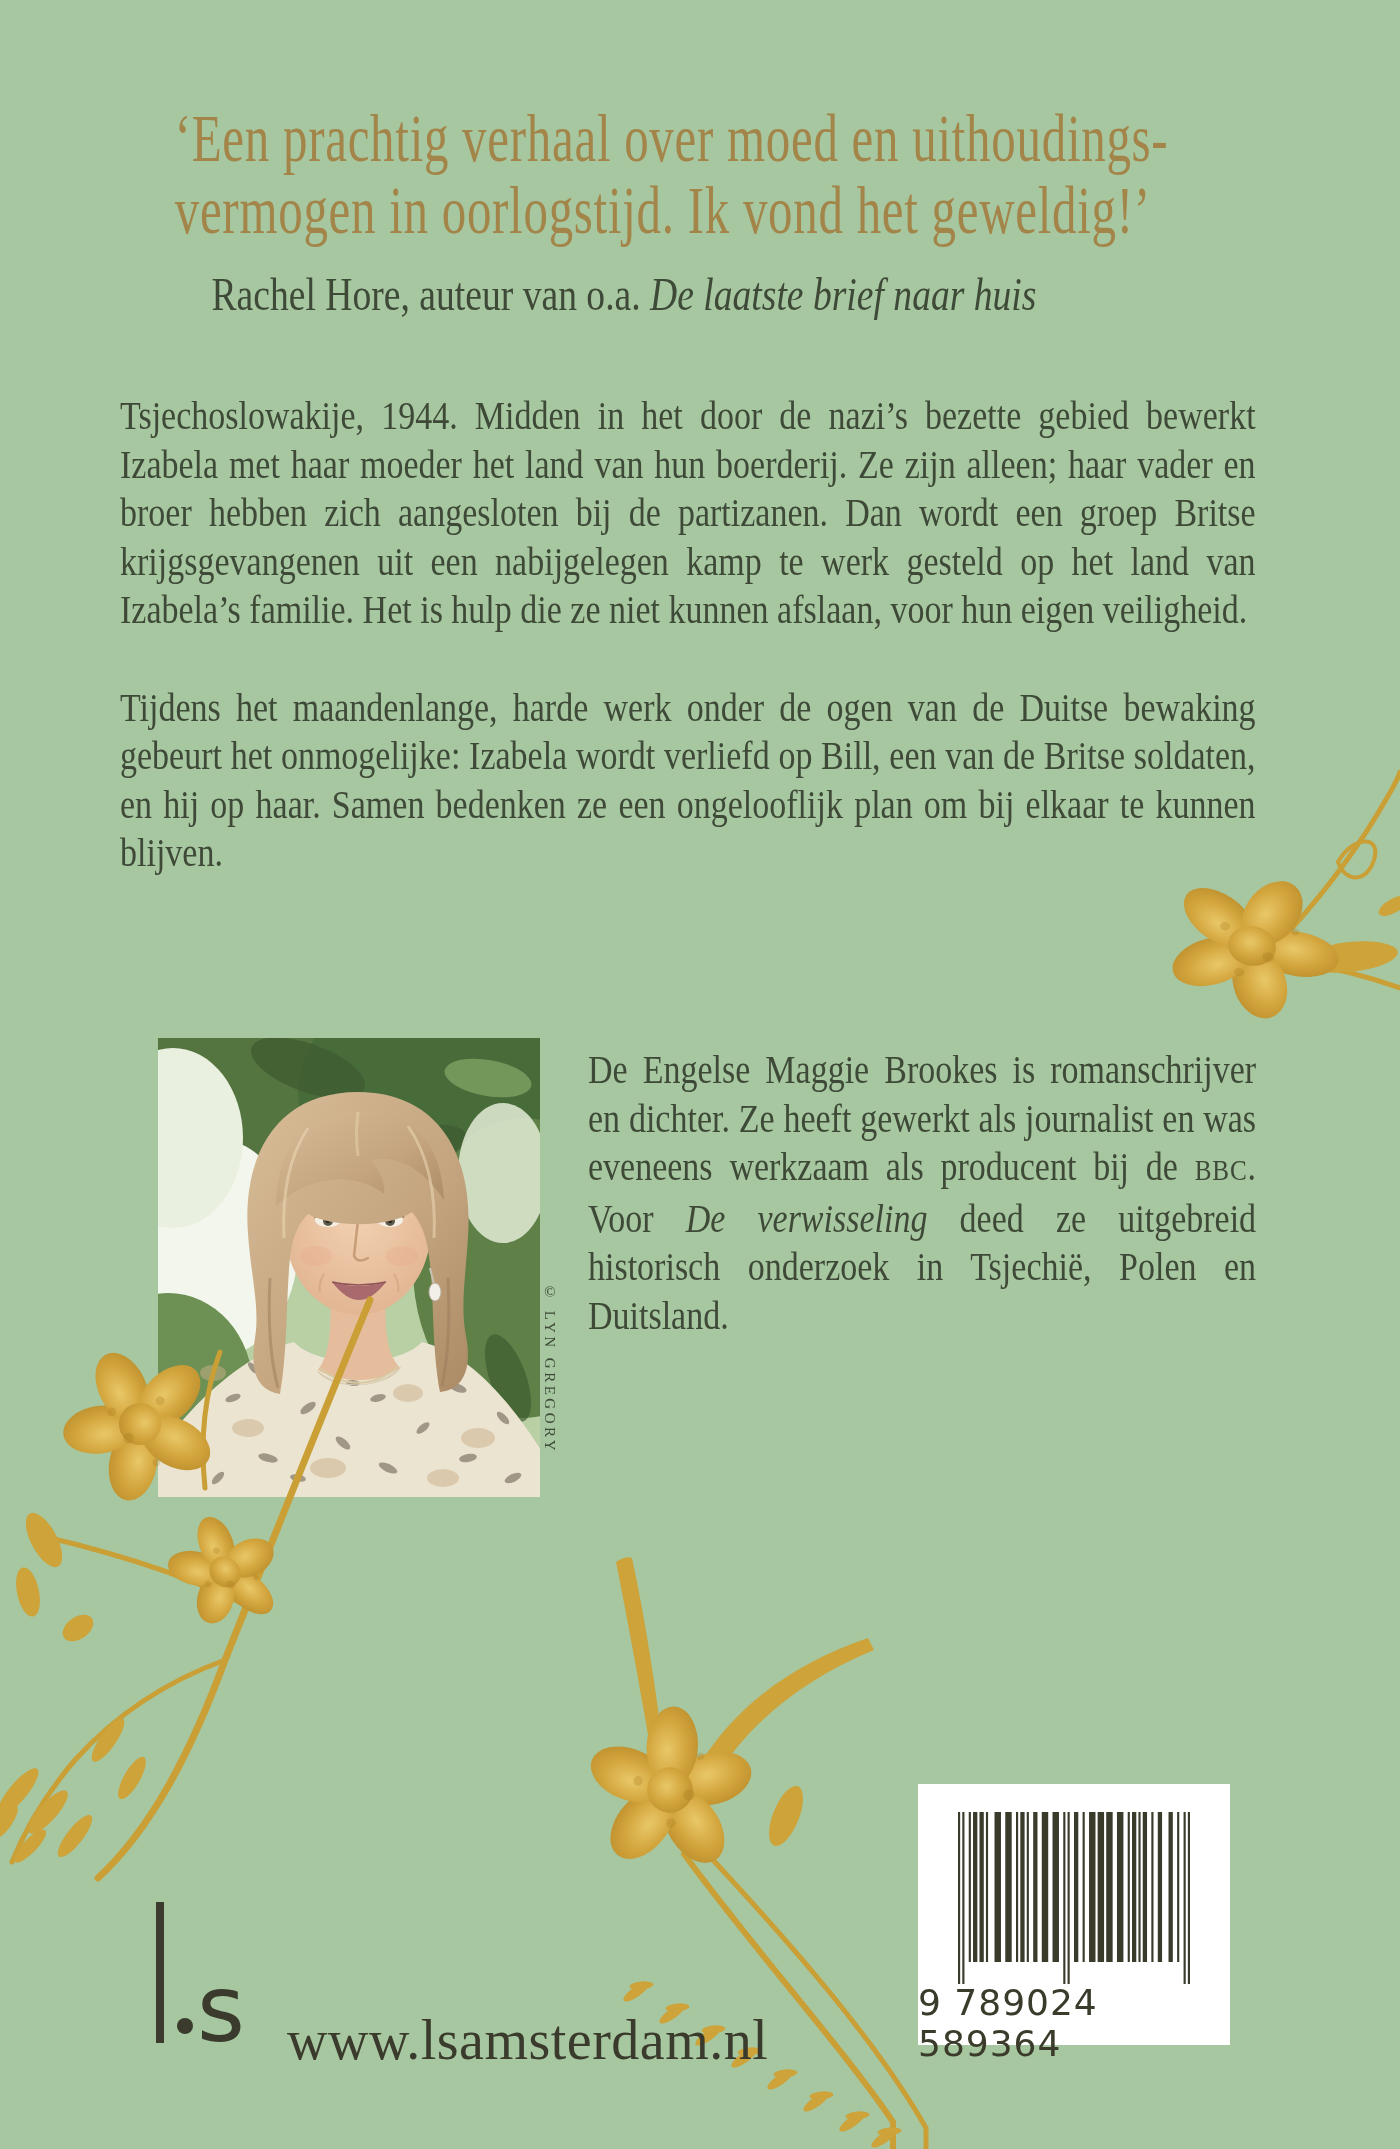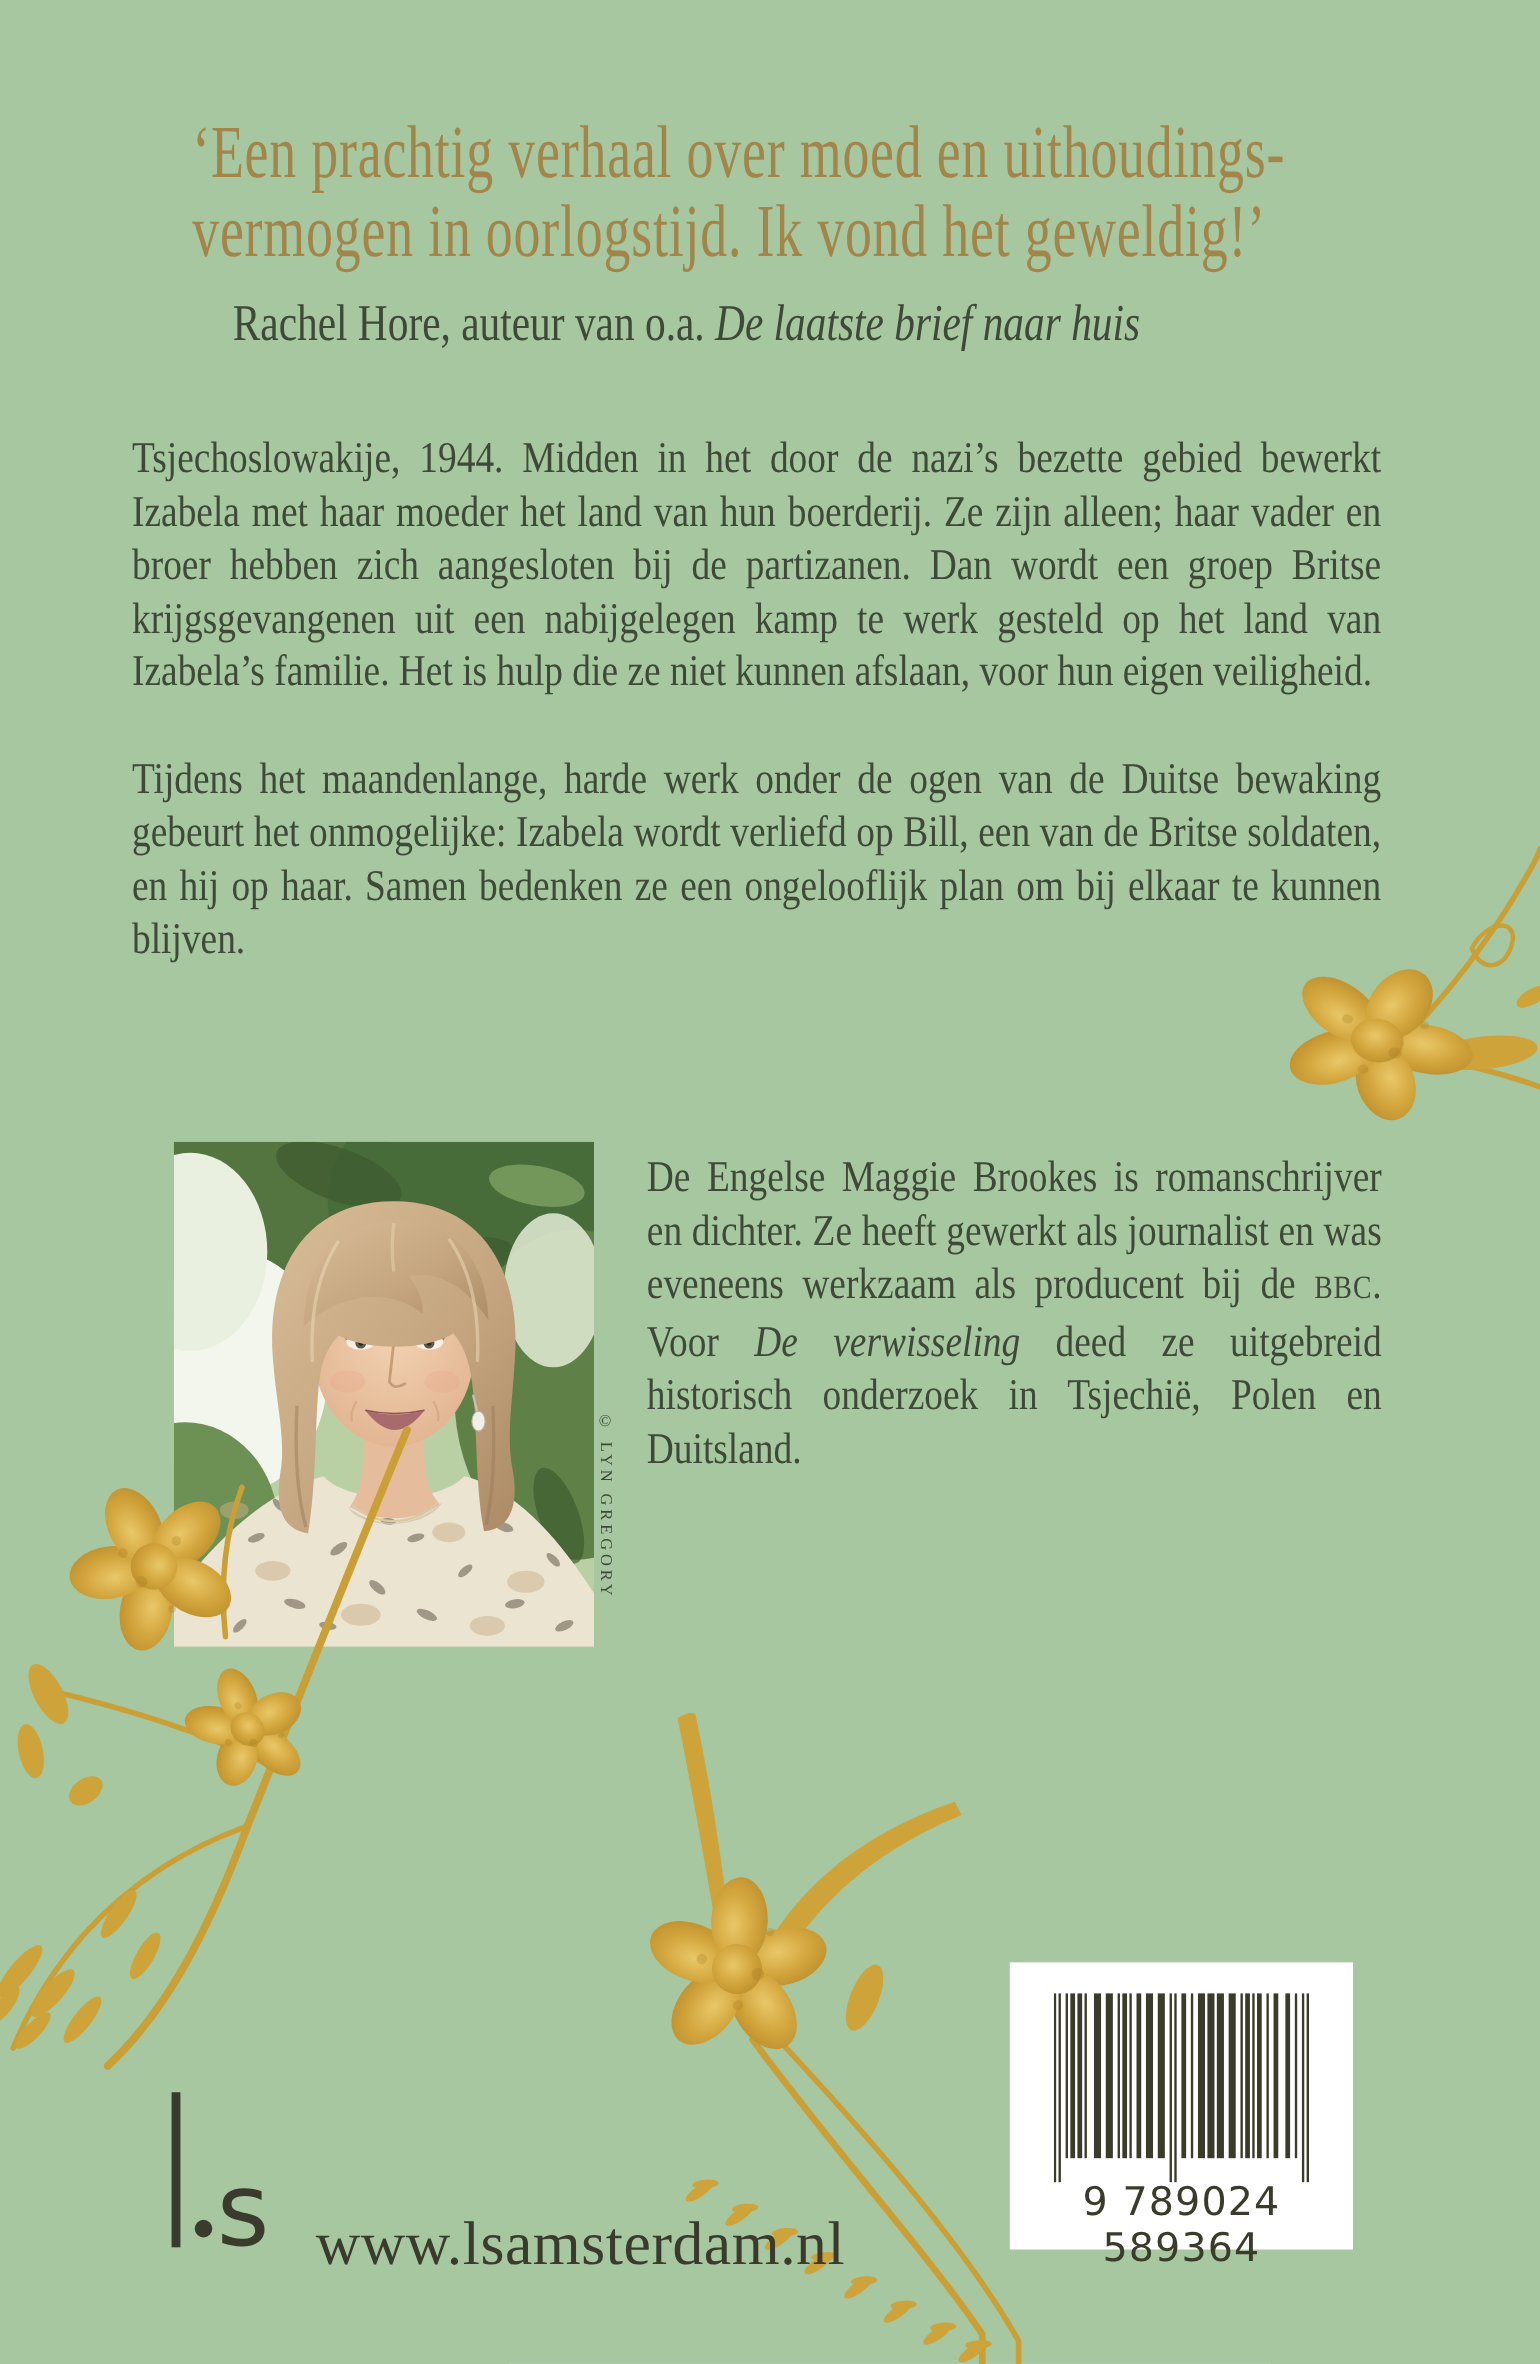--- a/index.html
+++ b/index.html
@@ -63,21 +63,21 @@
   }
   .website {
     position:absolute; left:287px; top:2012px; z-index:3;
     font-size:56px; line-height:1; letter-spacing:.5px; color:var(--logo_dark,#3a3b2c);
   }
 
   
   .barcode { position:absolute; left:918px; top:1784px; width:312px; height:261px; background:var(--barcode_bg,#ffffff); z-index:4; }
   .barcode svg { position:absolute; left:40px; top:28px; width:232px; height:172px; }
   .isbn {
-    position:absolute; left:0; right:0; top:198px; text-align:center;
+    position:absolute; left:0; right:0; top:198px; 
     font-family:"DejaVu Sans", sans-serif; font-size:36px; letter-spacing:1px;
     color:var(--barcode_bars,#3b3b2b);
   }
 </style>
 </head>
 <body>
 
 <div class="cover">
 
   <div class="photo">

